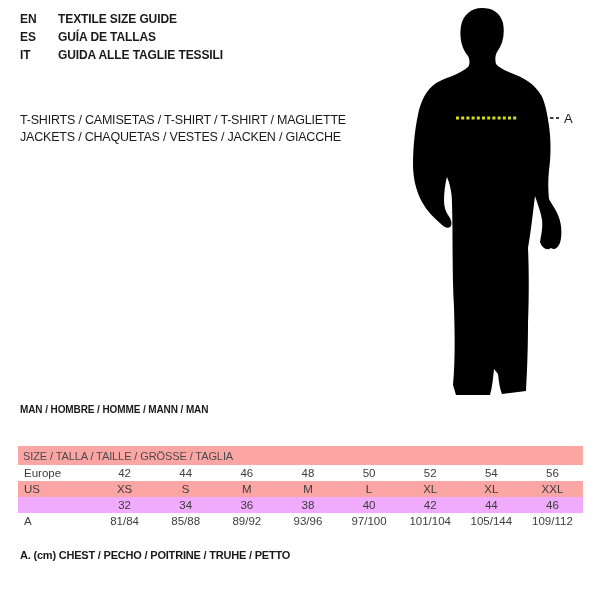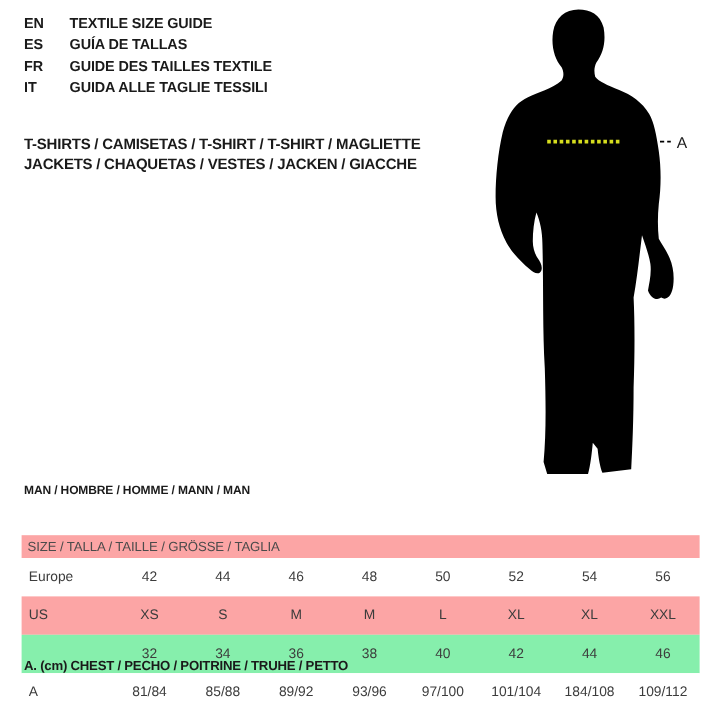--- a/index.html
+++ b/index.html
@@ -11,60 +11,56 @@
   .page { position:absolute; inset:0; width:600px; height:600px; }
 
   
   .lang-list { position:absolute; left:20px; top:10px; }
   .lang-row { display:flex; height:18px; align-items:center;
               font-weight:700; font-size:12px; letter-spacing:-0.1px; }
   .lang-code { width:38px; }
 
   
   .products { position:absolute; left:20px; top:112px;
-              font-weight:700; font-size:12.5px; line-height:17px; letter-spacing:-0.2px; }
+              font-weight:400; font-size:12.5px; line-height:17px; letter-spacing:-0.2px; }
 
   
   .figure-wrap { position:absolute; left:400px; top:5px; width:185px; height:395px; }
 
   
   .section-title { position:absolute; left:20px; top:404px;
                    font-weight:700; font-size:10px; letter-spacing:-0.1px; }
 
   
   .size-table { position:absolute; left:18px; top:446px; width:565px;
                 font-size:11.5px; color:#3c3c3c; }
   .size-table-header { height:19px; background:#fca5a5; color:#4b4b4b;
                        display:flex; align-items:center; padding-left:5px;
                        font-size:11px; letter-spacing:-0.1px; }
-  .trow { display:flex; height:32px; align-items:center; }
+  .trow { display:flex; height:16px; align-items:center; }
   .trow .lbl { width:70px; padding-left:6px; }
   .trow .cell { flex:1; text-align:center; }
 
   
   .footnote { position:absolute; left:20px; top:549px;
               font-weight:700; font-size:11px; letter-spacing:-0.2px; }
 </style>
 </head>
 <body>
 
 <div class="page">
 
   <div class="lang-list">
       <div class="lang-row">
         <span class="lang-code">EN</span>
         <span>TEXTILE SIZE GUIDE</span>
       </div>
       <div class="lang-row">
         <span class="lang-code">ES</span>
         <span>GUÍA DE TALLAS</span>
-      </div>
-      <div class="lang-row">
-        <span class="lang-code">FR</span>
-        <span>GUIDE DES TAILLES TEXTILE</span>
       </div>
       <div class="lang-row">
         <span class="lang-code">IT</span>
         <span>GUIDA ALLE TAGLIE TESSILI</span>
       </div>
     </div>
 
   <div class="products">
       <div>T-SHIRTS / CAMISETAS / T-SHIRT / T-SHIRT / MAGLIETTE</div>
       <div>JACKETS / CHAQUETAS / VESTES / JACKEN / GIACCHE</div>
@@ -138,40 +134,40 @@
           <span class="lbl">US</span>
           <span class="cell">XS</span>
           <span class="cell">S</span>
           <span class="cell">M</span>
           <span class="cell">M</span>
           <span class="cell">L</span>
           <span class="cell">XL</span>
           <span class="cell">XL</span>
           <span class="cell">XXL</span>
         </div>
-        <div class="trow" style="background: #86efac;">
+        <div class="trow" style="background: #f0abfc;">
           <span class="lbl"></span>
           <span class="cell">32</span>
           <span class="cell">34</span>
           <span class="cell">36</span>
           <span class="cell">38</span>
           <span class="cell">40</span>
           <span class="cell">42</span>
           <span class="cell">44</span>
           <span class="cell">46</span>
         </div>
         <div class="trow" style="background: rgb(255, 255, 255);">
           <span class="lbl">A</span>
           <span class="cell">81/84</span>
           <span class="cell">85/88</span>
           <span class="cell">89/92</span>
           <span class="cell">93/96</span>
           <span class="cell">97/100</span>
           <span class="cell">101/104</span>
-          <span class="cell">184/108</span>
+          <span class="cell">105/144</span>
           <span class="cell">109/112</span>
         </div>
       </div>
   </div>
 
   <div class="footnote">A. (cm) CHEST / PECHO / POITRINE / TRUHE / PETTO</div>
 
 </div>
 
 </body></html>

